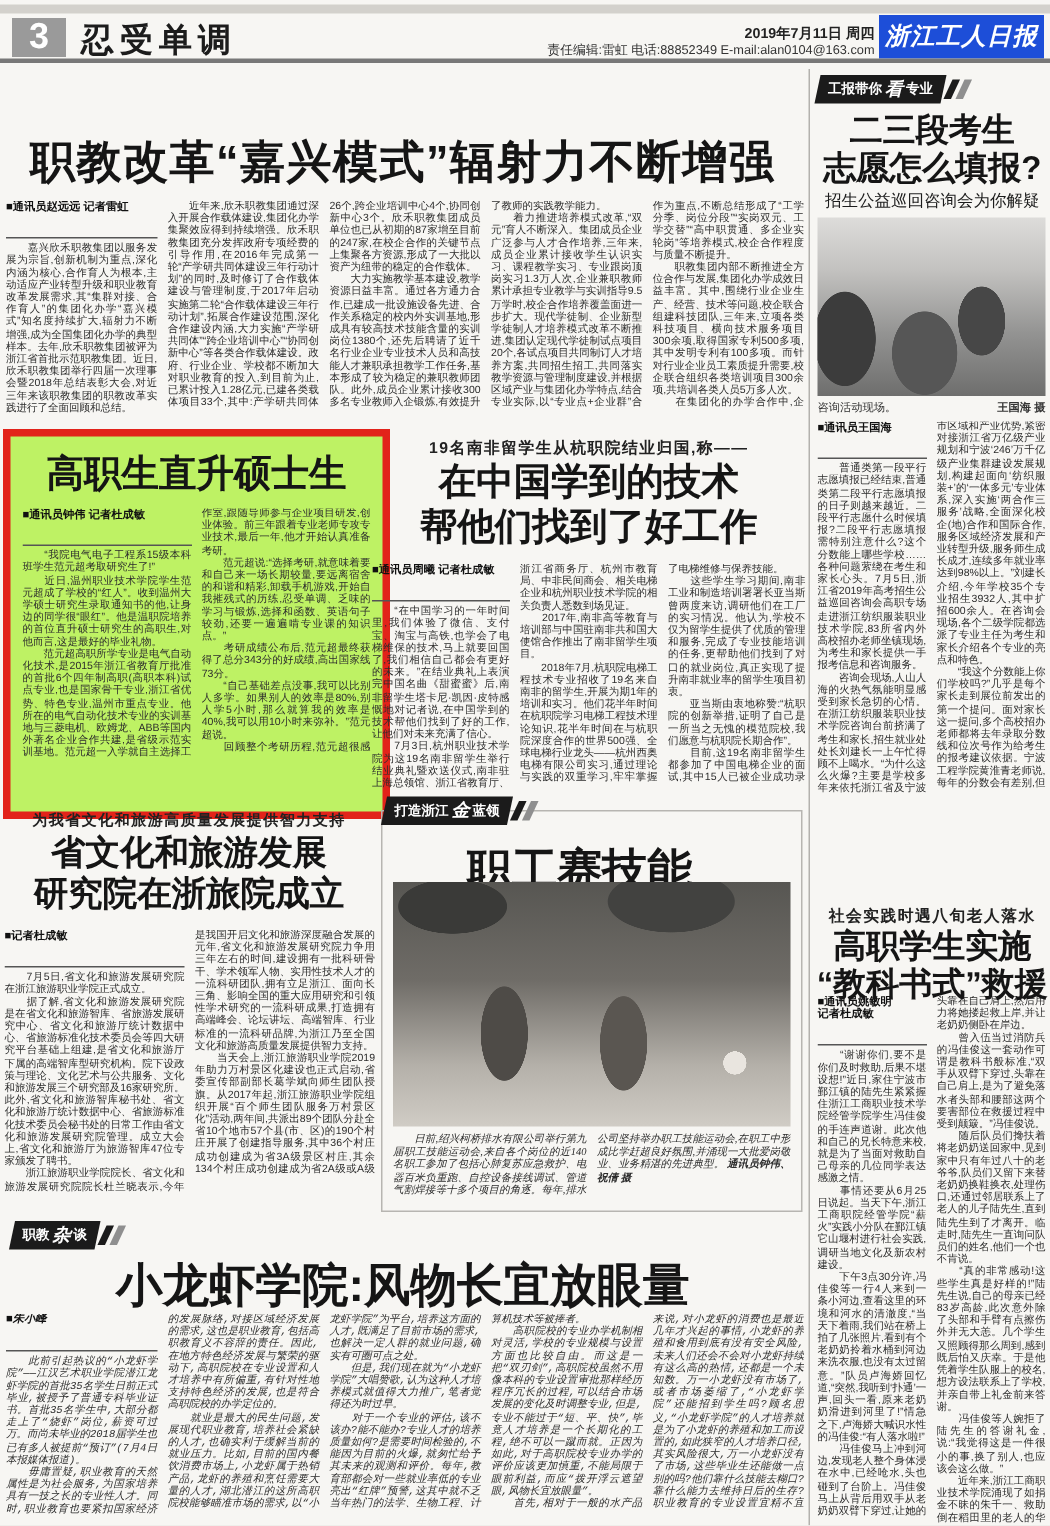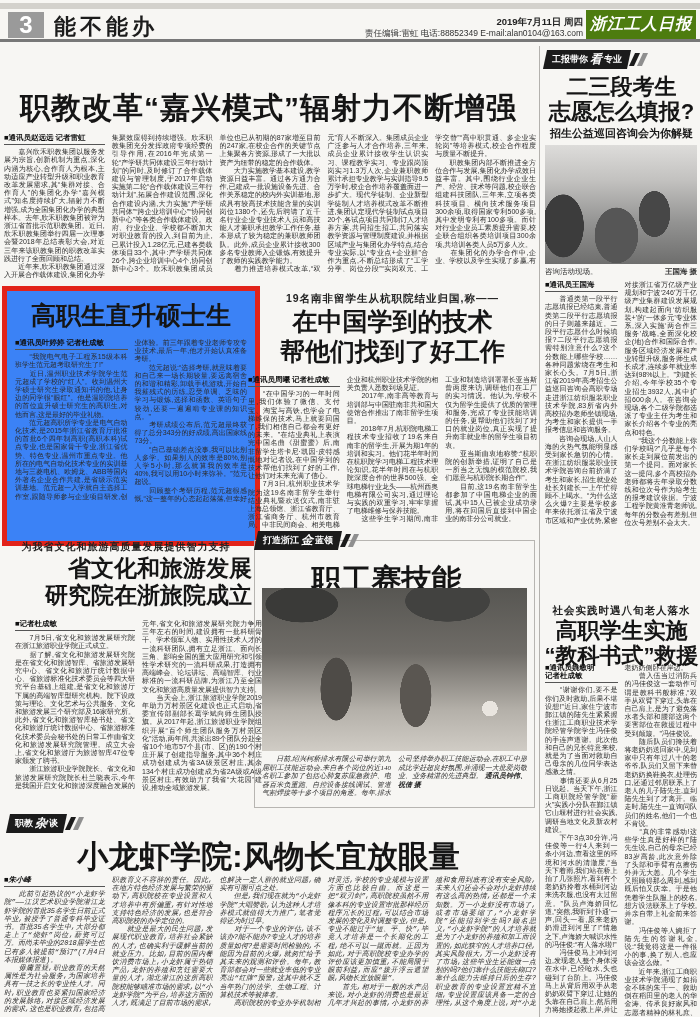--- a/index.html
+++ b/index.html
@@ -7,77 +7,77 @@
         font-family:"Liberation Sans","DejaVu Sans",sans-serif;color:#1c1c1c;overflow:hidden;}
   .abs{position:absolute;}
   .bold{font-weight:bold;}
   
   .top-strip{left:0;top:3px;width:700px;height:6px;background:#d3d1cc;}
   .pagenum{left:8px;top:12px;width:36px;height:26px;background:#9a9a9a;color:#fff;
            font-size:24px;font-weight:bold;display:flex;align-items:center;justify-content:center;}
   .section-title{left:54px;top:12px;font-size:22px;font-weight:bold;letter-spacing:4px;}
   .hdr-date{left:300px;top:16px;width:283px;text-align:right;font-size:9.5px;font-weight:bold;color:#222;}
   .hdr-editor{left:220px;top:28px;width:363px;text-align:right;font-size:8.5px;color:#333;}
-  .masthead{left:586px;top:10px;width:110px;height:29px;background:#4d7c0f;color:#fff;
+  .masthead{left:586px;top:10px;width:110px;height:29px;background:#1d4ed8;color:#fff;
             display:flex;align-items:center;justify-content:center;font-size:16px;font-weight:bold;
             font-style:italic;font-family:"Liberation Serif","DejaVu Serif",serif;letter-spacing:1px;}
   .hdr-rule{left:0;top:39px;width:700px;height:3px;background:#787878;}
   .rail-divider{left:539px;top:46px;width:1px;height:971px;background:#b3b1ad;}
   
   .badge{display:flex;align-items:center;height:15px;}
   .badge-body{background:#1b1b1b;color:#fff;font-size:9px;font-weight:bold;
               padding:1px 7px;display:inline-flex;align-items:center;transform:skewX(-12deg);}
   .badge-body>span{transform:skewX(12deg);}
   .badge-script{font-family:"Liberation Serif","DejaVu Serif",serif;font-style:italic;
                 font-size:12px;margin:0 2px;}
   .stripe{width:5px;height:13px;background:#1b1b1b;transform:skewX(-25deg);margin-left:3px;}
   .stripe.s2{background:#8f8f8f;}
   
   .kicker{font-size:10.5px;font-weight:bold;text-align:center;letter-spacing:1px;color:#222;}
   .headline{font-weight:bold;color:#151515;white-space:pre-line;text-align:center;}
   .cols{column-fill:auto;overflow:hidden;font-size:7px;line-height:8.2px;text-align:justify;color:#2c2c2c;}
   .cols .bodytext{white-space:pre-line;}
   .byl{display:block;font-weight:bold;font-size:7.5px;border-bottom:1px solid #555;
-       padding-bottom:2px;margin-bottom:3px;white-space:pre-line;color:#111;}
+       padding-bottom:16px;margin-bottom:3px;white-space:pre-line;color:#111;}
   .c2{column-count:2;column-gap:7px;}
   .c3{column-count:3;column-gap:7px;}
   .c5{column-count:5;column-gap:7px;}
   
   .lead-intro{left:28px;top:50px;width:444px;font-size:11.5px;line-height:14px;
               text-align:justify;text-indent:3em;color:#1a1a1a;}
   .lead-headline{left:0;top:88px;width:537px;font-size:30px;letter-spacing:1px;}
   .lead-body{left:4px;top:134px;width:532px;height:146px;}
   
   .adv-badge{left:545px;top:52px;}
   .adv-headline{left:543px;top:74px;width:157px;font-size:22px;line-height:25px;}
-  .adv-subhead{left:543px;top:126px;width:157px;font-size:11px;font-weight:bold;text-align:center;}
+  .adv-subhead{left:543px;top:126px;width:157px;font-size:11px;font-weight:normal;text-align:center;}
   .photo{background-color:#9a9a9a;}
   .adv-photo{left:545px;top:145px;width:152px;height:119px;
      background:
        radial-gradient(ellipse 26px 38px at 72% 58%,#474747 60%,transparent 61%),
        radial-gradient(ellipse 34px 52px at 12% 68%,#3c3c3c 60%,transparent 61%),
        radial-gradient(ellipse 36px 46px at 47% 76%,#565656 60%,transparent 61%),
        linear-gradient(180deg,#dddcda 0%,#c2c1bf 30%,#939392 65%,#6e6e6d 100%);}
   .adv-caption{left:545px;top:267px;width:152px;font-size:7.5px;display:flex;
                justify-content:space-between;color:#333;}
   .adv-body{left:545px;top:281px;width:152px;height:252px;}
   
   .masters-box{left:2px;top:286px;width:232px;height:238px;border:5px solid #e2231a;
-               background:#3b82f6;padding:6px 8px;box-sizing:content-box;}
+               background:#bef264;padding:6px 8px;box-sizing:content-box;}
   .masters-headline{font-size:25px;margin-top:2px;}
   .masters-subhead{font-size:11.5px;text-align:center;letter-spacing:2px;margin-top:5px;color:#2a2a2a;font-weight:bold;}
   .masters-body{width:232px;height:168px;margin-top:7px;}
   
   .sa-kicker{left:248px;top:292px;width:289px;}
   .sa-headline{left:248px;top:307px;width:289px;font-size:25px;line-height:30px;font-family:Liberation Serif, serif;}
   .sa-body{left:248px;top:376px;width:289px;height:154px;}
   
   .tour-kicker{left:0;top:540px;width:252px;font-size:10px;}
-  .tour-headline{left:0;top:555px;width:252px;font-size:23px;line-height:27px;text-align:right;}
-  .tour-body{left:3px;top:620px;width:247px;height:176px;margin-left:12px;}
+  .tour-headline{left:0;top:555px;width:252px;font-size:23px;line-height:27px;}
+  .tour-body{left:3px;top:620px;width:247px;height:176px;}
   
   .skills-box{left:254px;top:540px;width:281px;height:268px;border:1px solid #b7b5b1;box-sizing:border-box;}
   .skills-badge{left:256px;top:533px;}
   .skills-headline{left:254px;top:560px;width:265px;font-size:30px;}
   .skills-photo{left:262px;top:588px;width:265px;height:163px;
      background:
        radial-gradient(ellipse 26px 52px at 28% 62%,#4e4b47 60%,transparent 61%),
        radial-gradient(ellipse 26px 52px at 58% 66%,#5a5651 60%,transparent 61%),
        radial-gradient(circle 11px at 86% 74%,#e9e5df 70%,transparent 71%),
        radial-gradient(ellipse 60px 30px at 15% 10%,#3a3a38 60%,transparent 61%),
@@ -96,21 +96,21 @@
   .essay-body{left:4px;top:876px;width:532px;height:138px;font-style:italic;
               font-family:Liberation Mono, monospace;}
 </style>
 </head>
 <body>
 
 <div class="page">
 
   <div class="abs top-strip"></div>
   <div class="abs pagenum">3</div>
-  <div class="abs section-title">能不能办</div>
+  <div class="abs section-title">忍受单调</div>
   <div class="abs hdr-date">2019年7月11日 周四</div>
   <div class="abs hdr-editor">责任编辑:雷虹  电话:88852349  E-mail:alan0104@163.com</div>
   <div class="abs masthead">浙江工人日报</div>
   <div class="abs hdr-rule"></div>
   <div class="abs rail-divider"></div>
 
   <div class="abs headline lead-headline">职教改革“嘉兴模式”辐射力不断增强</div>
   <div class="abs cols c5 lead-body">
     <span class="byl">■通讯员赵远远 记者雷虹</span><span class="bodytext">　　嘉兴欣禾职教集团以服务发展为宗旨,创新机制为重点,深化内涵为核心,合作育人为根本,主动适应产业转型升级和职业教育改革发展需求,其“集群对接、合作育人”的集团化办学“嘉兴模式”知名度持续扩大,辐射力不断增强,成为全国集团化办学的典型样本。去年,欣禾职教集团被评为浙江省首批示范职教集团。近日,欣禾职教集团举行四届一次理事会暨2018年总结表彰大会,对近三年来该职教集团的职教改革实践进行了全面回顾和总结。
 　　近年来,欣禾职教集团通过深入开展合作载体建设,集团化办学集聚效应得到持续增强。欣禾职教集团充分发挥政府专项经费的引导作用,在2016年完成第一轮“产学研共同体建设三年行动计划”的同时,及时修订了合作载体建设与管理制度,于2017年启动实施第二轮“合作载体建设三年行动计划”,拓展合作建设范围,深化合作建设内涵,大力实施“产学研共同体”“跨企业培训中心”“协同创新中心”等各类合作载体建设。政府、行业企业、学校都不断加大对职业教育的投入,到目前为止,已累计投入1.28亿元,已建各类载体项目33个,其中:产学研共同体26个,跨企业培训中心4个,协同创新中心3个。欣禾职教集团成员单位也已从初期的87家增至目前的247家,在校企合作的关键节点上集聚各方资源,形成了一大批以资产为纽带的稳定的合作载体。
@@ -141,21 +141,21 @@
     <span class="byl">■通讯员王国海</span><span class="bodytext">　　普通类第一段平行志愿填报已经结束,普通类第二段平行志愿填报的日子则越来越近。二段平行志愿什么时候填报?二段平行志愿填报需特别注意什么?这个分数能上哪些学校……各种问题萦绕在考生和家长心头。7月5日,浙江省2019年高考招生公益巡回咨询会高职专场走进浙江纺织服装职业技术学院,83所省内外高校招办老师坐镇现场,为考生和家长提供一手报考信息和咨询服务。
 　　咨询会现场,人山人海的火热气氛能明显感受到家长急切的心情。在浙江纺织服装职业技术学院咨询台前挤满了考生和家长,招生就业处处长刘建长一上午忙得顾不上喝水。“为什么这么火爆?主要是学校多年来依托浙江省及宁波市区域和产业优势,紧密对接浙江省万亿级产业规划和宁波‘246’万千亿级产业集群建设发展规划,构建起面向‘纺织服装+’的‘一体多元’专业体系,深入实施‘两合作三服务’战略,全面深化校企(地)合作和国际合作,服务区域经济发展和产业转型升级,服务师生成长成才,连续多年就业率达到98%以上。”刘建长介绍,今年学校35个专业招生3932人,其中扩招600余人。在咨询会现场,各个二级学院都选派了专业主任为考生和家长介绍各个专业的亮点和特色。
 　　“我这个分数能上你们学校吗?”几乎是每个家长走到展位前发出的第一个提问。面对家长这一提问,多个高校招办老师都将去年录取分数线和位次号作为给考生的报考建议依据。宁波工程学院黄淮青老师说,每年的分数会有差别,但位次号差别不会太大。
 　　是否可以转专业?转专业难吗?这个问题家长也非常关心。据浙江财经大学胡老师介绍,就浙江财经大学而言,只要学生有意愿,百分之九十的学生是可以成功转专业,但前提是这个专业有空缺。
 　　律桥还给那些担心自己的分数上不了心仪专业的同学支了一招:在该校,学生有两次申请转专业的机会,一次是在第一学期结束之前,如果第一学期没成功,第二学期结束前还可再次申请。但每个专业申请的条件都不太一样,非常重要的一点是,每个专业都有面试环节。</span>
   </div>
 
   <div class="abs masters-box">
     <div class="headline masters-headline">高职生直升硕士生</div>
     <div class="cols c2 masters-body">
-      <span class="byl">■通讯员叶婷婷 记者杜成敏</span><span class="bodytext">　　“我院电气电子工程系15级本科班学生范元超考取研究生了!”
+      <span class="byl">■通讯员钟伟 记者杜成敏</span><span class="bodytext">　　“我院电气电子工程系15级本科班学生范元超考取研究生了!”
 　　近日,温州职业技术学院学生范元超成了学校的“红人”。收到温州大学硕士研究生录取通知书的他,让身边的同学很“眼红”。他是温职院培养的首位直升硕士研究生的高职生,对他而言,这是最好的毕业礼物。
 　　范元超高职所学专业是电气自动化技术,是2015年浙江省教育厅批准的首批6个四年制高职(高职本科)试点专业,也是国家骨干专业,浙江省优势、特色专业,温州市重点专业。他所在的电气自动化技术专业的实训基地与三菱电机、欧姆龙、ABB等国内外著名企业合作共建,是省级示范实训基地。范元超一入学就自主选择工作室,跟随导师参与企业项目研发,创业体验。前三年跟着专业老师专攻专业技术,最后一年,他才开始认真准备考研。
 　　范元超说:“选择考研,就意味着要和自己来一场长期较量,要远离宿舍的和谐和精彩,卸载手机游戏,开始自我摧残式的历练,忍受单调、乏味的学习与锻炼,选择和函数、英语句子较劲,还要一遍遍啃专业课的知识点。”
 　　考研成绩公布后,范元超最终获得了总分343分的好成绩,高出国家线73分。
 　　“自己基础差点没事,我可以比别人多学。如果别人的效率是80%,别人学5小时,那么就算我的效率是40%,我可以用10小时来弥补。”范元超说。
 　　回顾整个考研历程,范元超很感慨,“这一整年的心态起起落落,但幸好一路走来有老师的支持与鼓励,让我在考研路上越战越勇。现在看来,曾经的苦难也是一种财富。没有什么是不可能的,不要被自己的畏惧心理所打倒,你一定可以变得更优秀。”</span>
     </div>
   </div>
 
   <div class="abs kicker sa-kicker">19名南非留学生从杭职院结业归国,称——</div>

